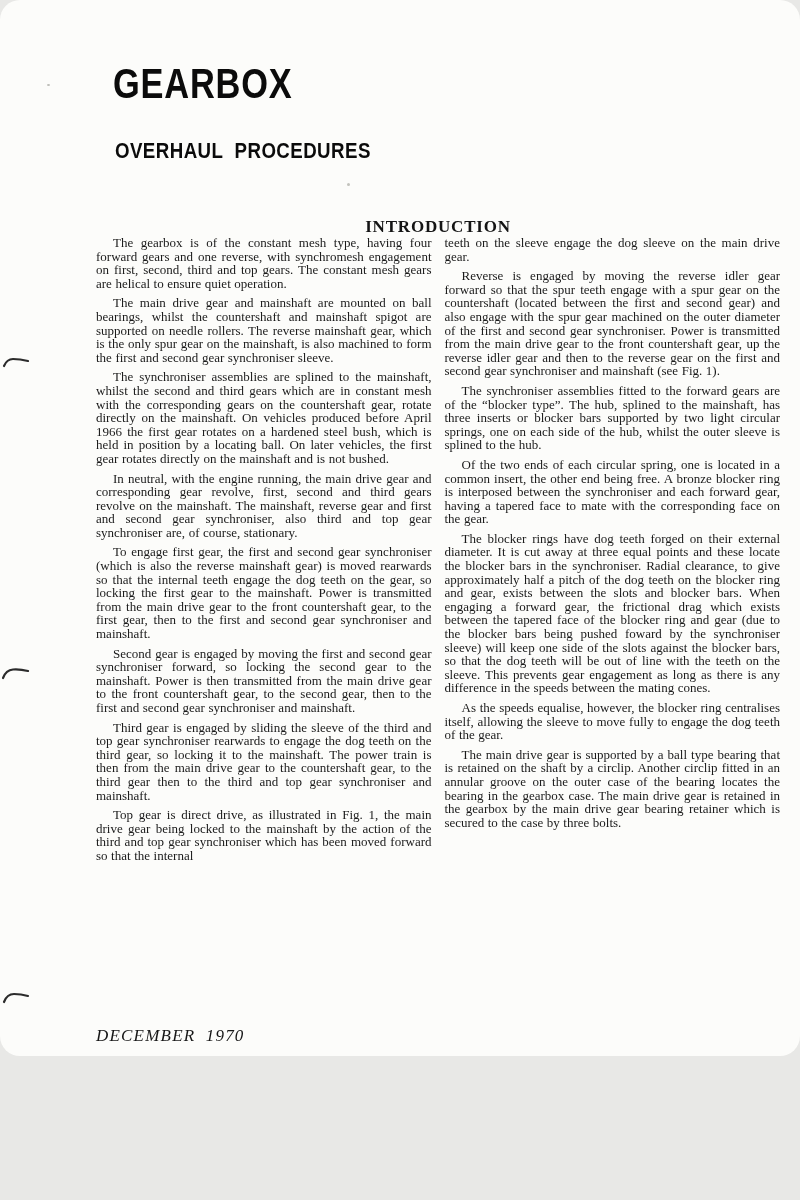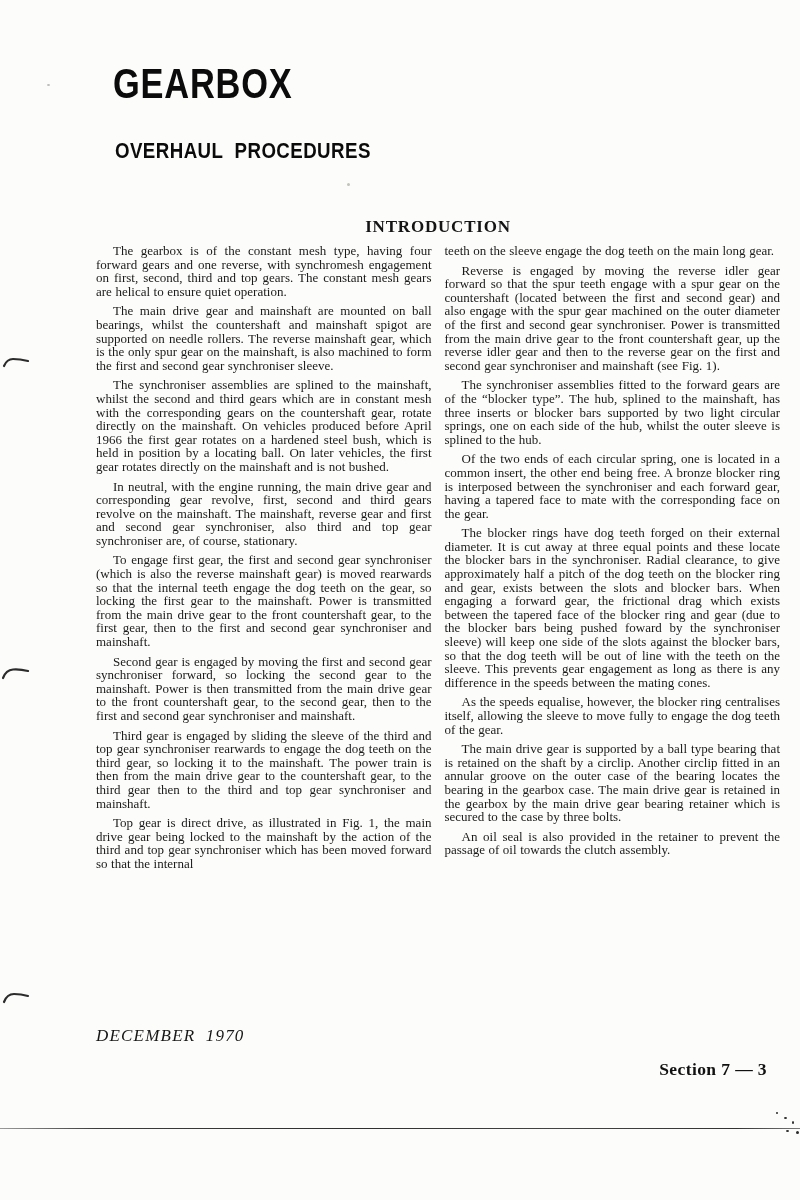--- a/index.html
+++ b/index.html
@@ -1,19 +1,19 @@
 <!DOCTYPE html>
 <html><head>
 <meta charset="utf-8">
 <style>
   html,body{margin:0;padding:0;background:#e8e8e6;}
   .page{
-    position:relative;width:800px;height:1200px;margin:0 auto;
+    position:relative;width:800px;height:1056px;margin:0 auto;
     background:#fcfcfa;overflow:hidden;
-    font-family:"Liberation Serif",serif;color:#191919;
+    font-family:"Liberation Serif",serif;color:#191919;border-radius:20px;
   }
   .title{
     position:absolute;left:113px;top:62px;
     font-family:"Liberation Sans",sans-serif;font-weight:bold;
     font-size:43px;line-height:1;color:#0b0b0b;
     transform:scaleX(0.8);transform-origin:left top;letter-spacing:1px;
     white-space:nowrap;
   }
   .subtitle{
     position:absolute;left:115px;top:140px;
@@ -21,21 +21,21 @@
     font-size:22px;line-height:1;color:#0b0b0b;
     transform:scaleX(0.85);transform-origin:left top;
     word-spacing:7px;letter-spacing:0.5px;white-space:nowrap;
   }
   .intro-heading{
     position:absolute;left:96px;top:217px;width:684px;
     text-align:center;font-weight:bold;font-size:17px;
     letter-spacing:0.8px;color:#141414;
   }
   .columns{
-    position:absolute;left:96px;top:244px;width:684px;
+    position:absolute;left:96px;top:236px;width:684px;
     display:flex;gap:13px;justify-content:space-between;
   }
   .col{width:336px;}
   .col p{
     margin:0;text-align:justify;text-indent:17px;
     font-size:13px;line-height:13.6px;color:#1a1a1a;
     word-spacing:0.3px;
   }
   .col p + p{margin-top:6px;}
   .col-right p:first-child{text-indent:0;}
@@ -78,28 +78,27 @@
       <p>The gearbox is of the constant mesh type, having four forward gears and one reverse, with synchromesh engagement on first, second, third and top gears.  The constant mesh gears are helical to ensure quiet operation.</p>
       <p>The main drive gear and mainshaft are mounted on ball bearings, whilst the countershaft and mainshaft spigot are supported on needle rollers.  The reverse mainshaft gear, which is the only spur gear on the mainshaft, is also machined to form the first and second gear synchroniser sleeve.</p>
       <p>The synchroniser assemblies are splined to the mainshaft, whilst the second and third gears which are in constant mesh with the corresponding gears on the countershaft gear, rotate directly on the mainshaft.  On vehicles produced before April 1966 the first gear rotates on a hardened steel bush, which is held in position by a locating ball.  On later vehicles, the first gear rotates directly on the mainshaft and is not bushed.</p>
       <p>In neutral, with the engine running, the main drive gear and corresponding gear revolve, first, second and third gears revolve on the mainshaft.  The mainshaft, reverse gear and first and second gear synchroniser, also third and top gear synchroniser are, of course, stationary.</p>
       <p>To engage first gear, the first and second gear synchroniser (which is also the reverse mainshaft gear) is moved rearwards so that the internal teeth engage the dog teeth on the gear, so locking the first gear to the mainshaft.  Power is transmitted from the main drive gear to the front countershaft gear, to the first gear, then to the first and second gear synchroniser and mainshaft.</p>
       <p>Second gear is engaged by moving the first and second gear synchroniser forward, so locking the second gear to the mainshaft.  Power is then transmitted from the main drive gear to the front countershaft gear, to the second gear, then to the first and second gear synchroniser and mainshaft.</p>
       <p>Third gear is engaged by sliding the sleeve of the third and top gear synchroniser rearwards to engage the dog teeth on the third gear, so locking it to the mainshaft.  The power train is then from the main drive gear to the countershaft gear, to the third gear then to the third and top gear synchroniser and mainshaft.</p>
       <p>Top gear is direct drive, as illustrated in Fig. 1, the main drive gear being locked to the mainshaft by the action of the third and top gear synchroniser which has been moved forward so that the internal</p>
     </div>
     <div class="col col-right">
-      <p>teeth on the sleeve engage the dog teeth on the main long gear.</p>
+      <p>teeth on the sleeve engage the dog sleeve on the main drive gear.</p>
       <p>Reverse is engaged by moving the reverse idler gear forward so that the spur teeth engage with a spur gear on the countershaft (located between the first and second gear) and also engage with the spur gear machined on the outer diameter of the first and second gear synchroniser.  Power is transmitted from the main drive gear to the front countershaft gear, up the reverse idler gear and then to the reverse gear on the first and second gear synchroniser and mainshaft (see Fig. 1).</p>
       <p>The synchroniser assemblies fitted to the forward gears are of the “blocker type”.  The hub, splined to the mainshaft, has three inserts or blocker bars supported by two light circular springs, one on each side of the hub, whilst the outer sleeve is splined to the hub.</p>
       <p>Of the two ends of each circular spring, one is located in a common insert, the other end being free.  A bronze blocker ring is interposed between the synchroniser and each forward gear, having a tapered face to mate with the corresponding face on the gear.</p>
       <p>The blocker rings have dog teeth forged on their external diameter.  It is cut away at three equal points and these locate the blocker bars in the synchroniser.  Radial clearance, to give approximately half a pitch of the dog teeth on the blocker ring and gear, exists between the slots and blocker bars.  When engaging a forward gear, the frictional drag which exists between the tapered face of the blocker ring and gear (due to the blocker bars being pushed foward by the synchroniser sleeve) will keep one side of the slots against the blocker bars, so that the dog teeth will be out of line with the teeth on the sleeve.  This prevents gear engagement as long as there is any difference in the speeds between the mating cones.</p>
       <p>As the speeds equalise, however, the blocker ring centralises itself, allowing the sleeve to move fully to engage the dog teeth of the gear.</p>
       <p>The main drive gear is supported by a ball type bearing that is retained on the shaft by a circlip.  Another circlip fitted in an annular groove on the outer case of the bearing locates the bearing in the gearbox case.  The main drive gear is retained in the gearbox by the main drive gear bearing retainer which is secured to the case by three bolts.</p>
-      <p>An oil seal is also provided in the retainer to prevent the passage of oil towards the clutch assembly.</p>
     </div>
   </div>
 
   <div class="footer-left">DECEMBER  1970</div>
   <div class="footer-right">Section 7 — 3</div>
 
   <div class="tick" style="top:355px;">
     <svg width="28" height="16" viewBox="0 0 28 16">
       <path d="M2,11 Q5,4 11,4 Q18,4 26,6" fill="none" stroke="#2b2b2b" stroke-width="2.2" stroke-linecap="round"></path>
     </svg>

